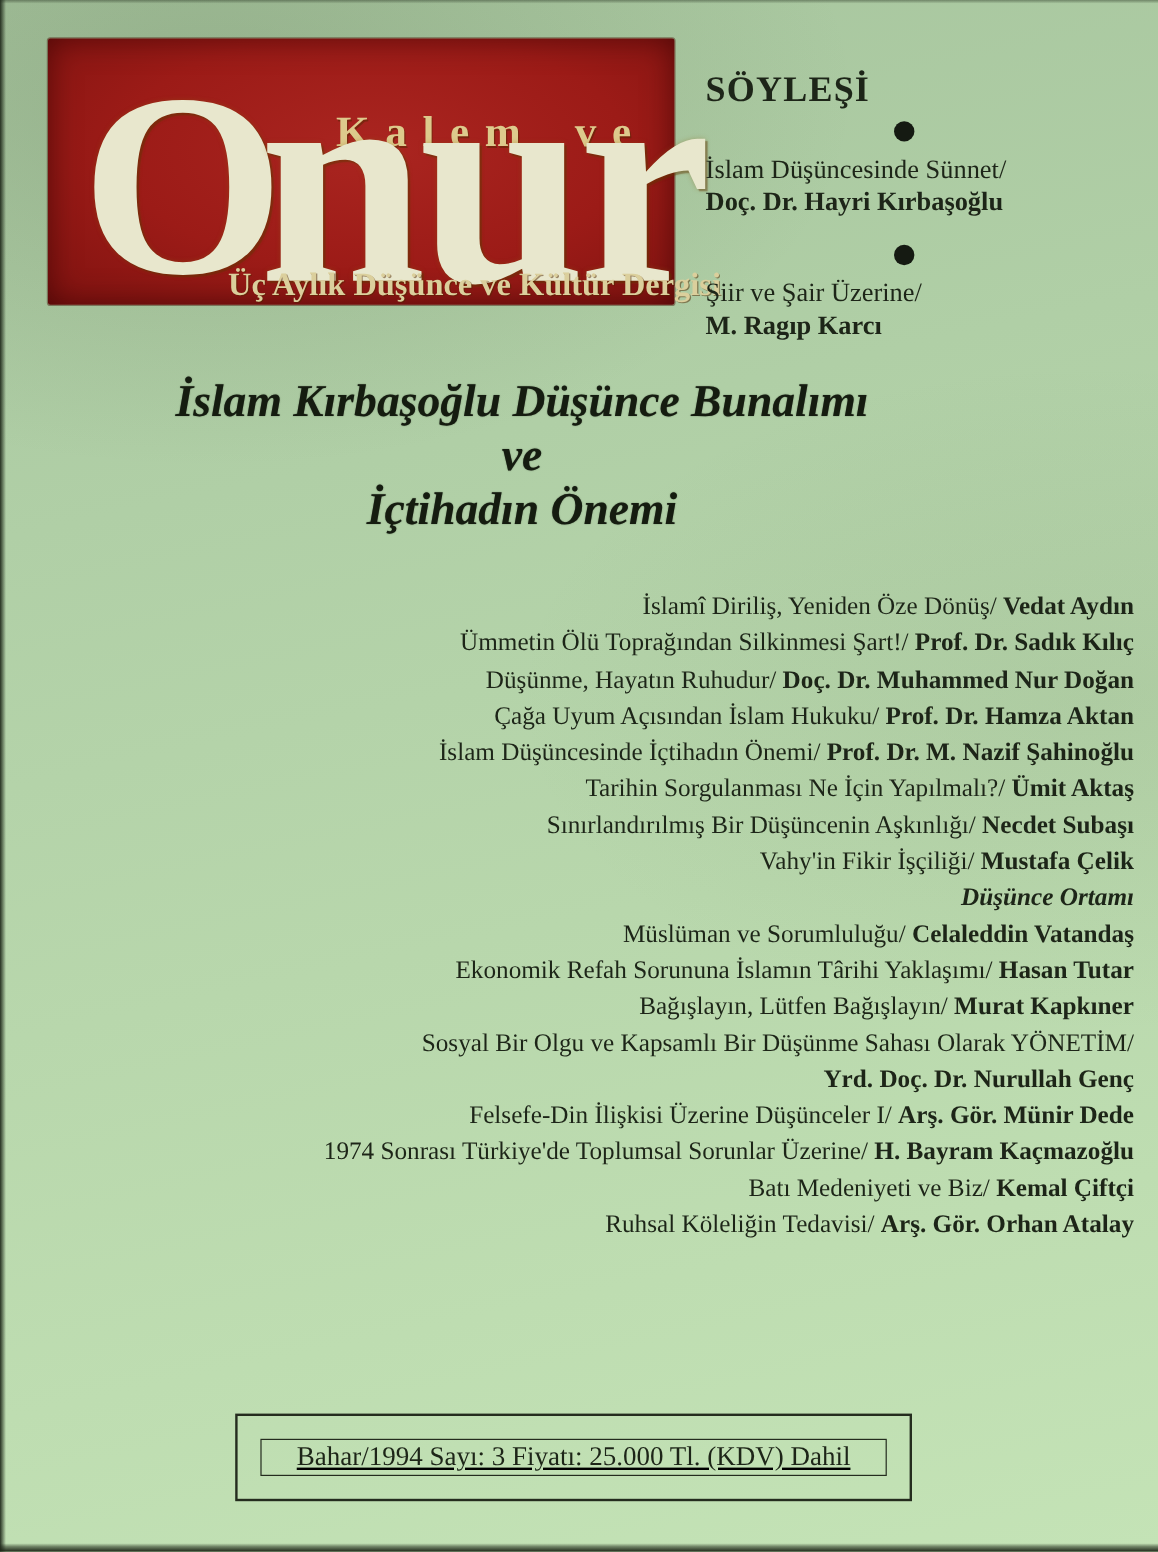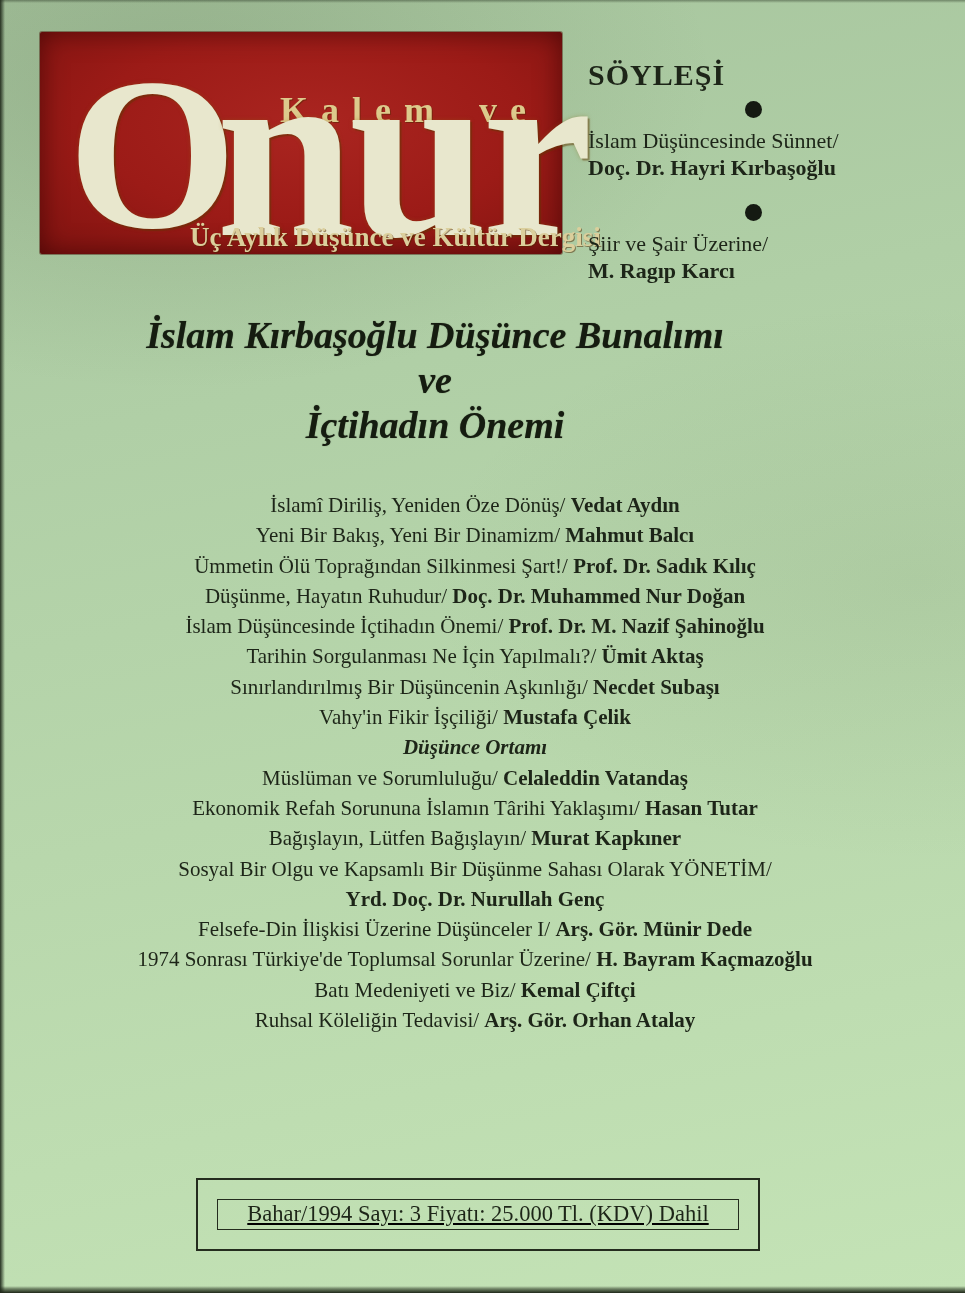--- a/index.html
+++ b/index.html
@@ -60,21 +60,21 @@
 
   
   .main-title {
     position:absolute; left:55px; top:313px; width:760px; text-align:center;
     font-size:38px; line-height:45px; font-weight:bold; font-style:italic;
     color:#151c10; text-shadow:0 0 1px rgba(21,28,16,0.6);
   }
 
   
   .articles {
-    position:absolute; left:5px; top:490px; width:940px; text-align:center;
+    position:absolute; left:5px; top:490px; width:940px; text-align:right;
     font-size:21px; line-height:30.3px; color:#1d2518;
   }
   .articles .a-author { font-weight:bold; }
   .articles .section  { font-weight:bold; font-style:italic; }
 
   
   .footer-box {
     position:absolute; left:196px; top:1178px; width:522px;
     border:2px solid #242c1e; padding:19px;text-decoration:underline;
   }
@@ -109,23 +109,23 @@
   </div>
 
   <div class="main-title">
     <div>İslam Kırbaşoğlu Düşünce Bunalımı</div>
     <div>ve</div>
     <div>İçtihadın Önemi</div>
   </div>
 
   <div class="articles">
       <div class="article-line"><span class="a-title">İslamî Diriliş, Yeniden Öze Dönüş/ </span><span class="a-author">Vedat Aydın</span></div>
-      <div class="article-line"><span class="a-title">Yeni Bir Bakış, Yeni Bir Dinamizm/ </span><span class="a-author">Mahmut Balcı</span></div>
       <div class="article-line"><span class="a-title">Ümmetin Ölü Toprağından Silkinmesi Şart!/ </span><span class="a-author">Prof. Dr. Sadık Kılıç</span></div>
       <div class="article-line"><span class="a-title">Düşünme, Hayatın Ruhudur/ </span><span class="a-author">Doç. Dr. Muhammed Nur Doğan</span></div>
+      <div class="article-line"><span class="a-title">Çağa Uyum Açısından İslam Hukuku/ </span><span class="a-author">Prof. Dr. Hamza Aktan</span></div>
       <div class="article-line"><span class="a-title">İslam Düşüncesinde İçtihadın Önemi/ </span><span class="a-author">Prof. Dr. M. Nazif Şahinoğlu</span></div>
       <div class="article-line"><span class="a-title">Tarihin Sorgulanması Ne İçin Yapılmalı?/ </span><span class="a-author">Ümit Aktaş</span></div>
       <div class="article-line"><span class="a-title">Sınırlandırılmış Bir Düşüncenin Aşkınlığı/ </span><span class="a-author">Necdet Subaşı</span></div>
       <div class="article-line"><span class="a-title">Vahy'in Fikir İşçiliği/ </span><span class="a-author">Mustafa Çelik</span></div>
       <div class="article-line section">Düşünce Ortamı</div>
       <div class="article-line"><span class="a-title">Müslüman ve Sorumluluğu/ </span><span class="a-author">Celaleddin Vatandaş</span></div>
       <div class="article-line"><span class="a-title">Ekonomik Refah Sorununa İslamın Târihi Yaklaşımı/ </span><span class="a-author">Hasan Tutar</span></div>
       <div class="article-line"><span class="a-title">Bağışlayın, Lütfen Bağışlayın/ </span><span class="a-author">Murat Kapkıner</span></div>
       <div class="article-line"><span class="a-title">Sosyal Bir Olgu ve Kapsamlı Bir Düşünme Sahası Olarak YÖNETİM/ </span></div>
       <div class="article-line"><span class="a-author">Yrd. Doç. Dr. Nurullah Genç</span></div>

